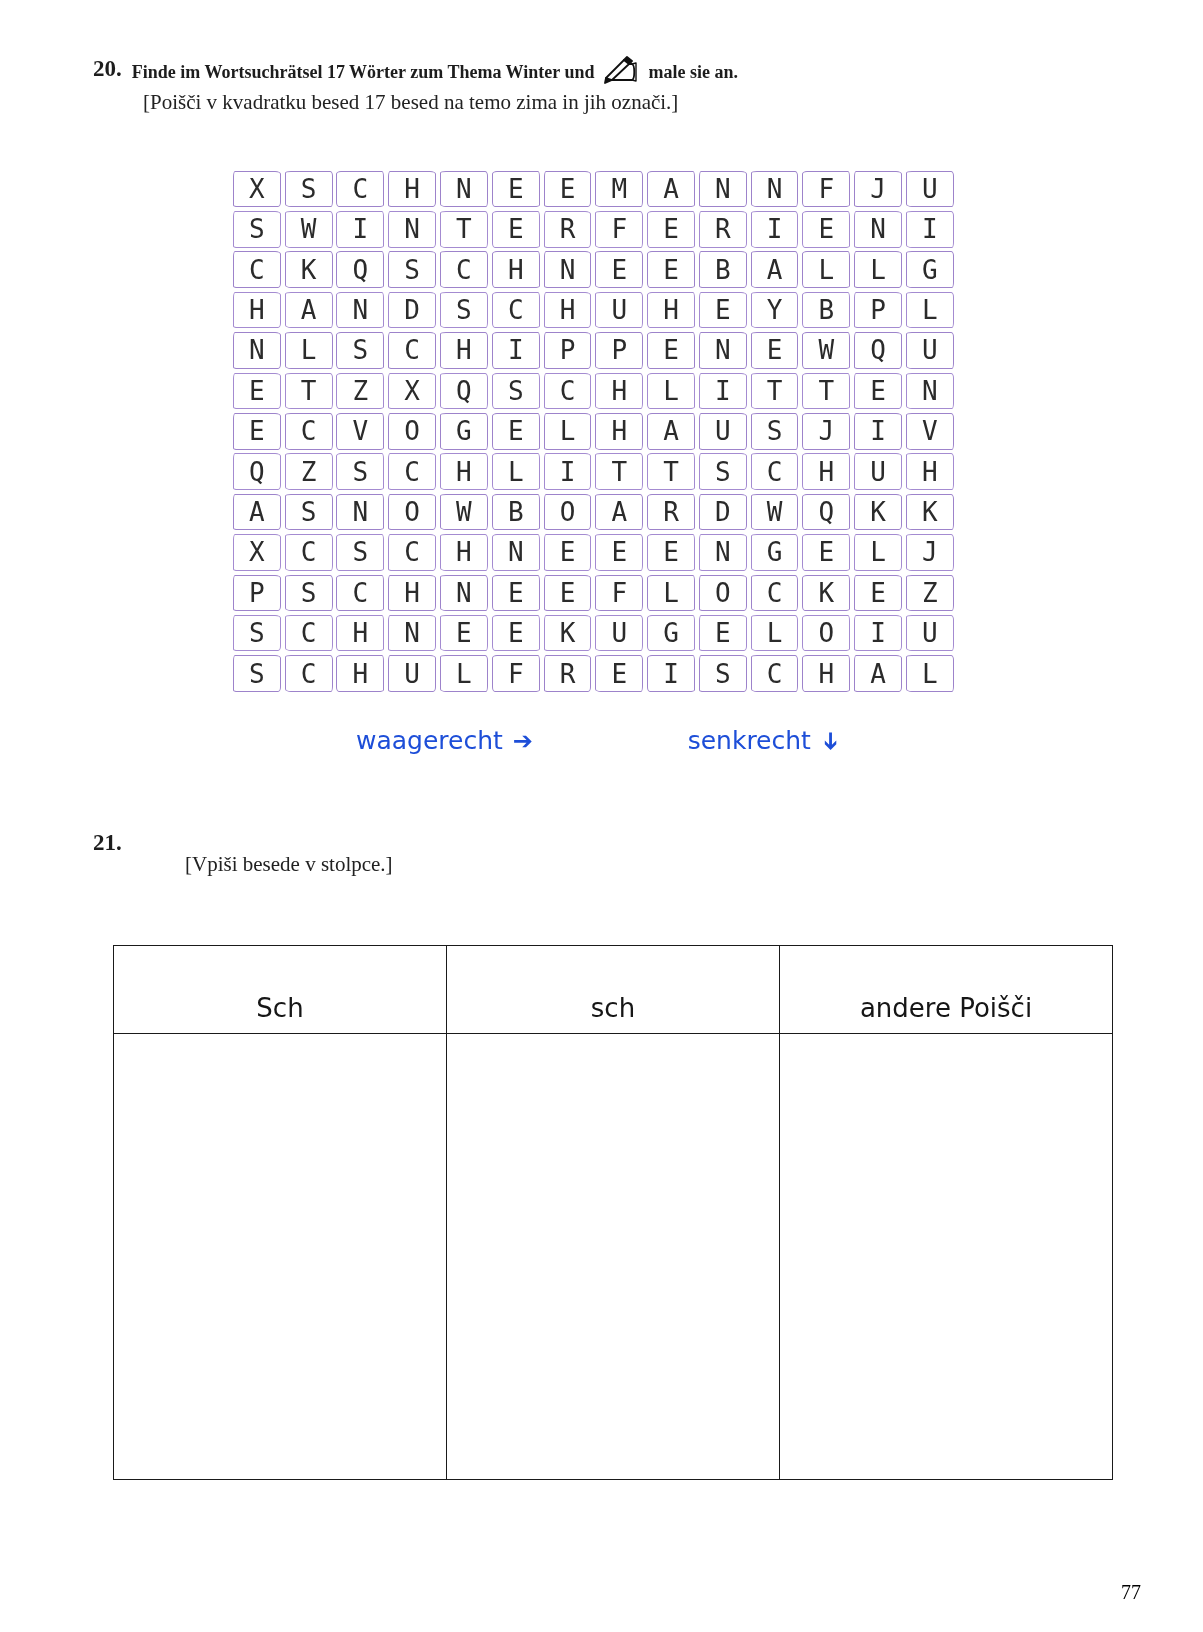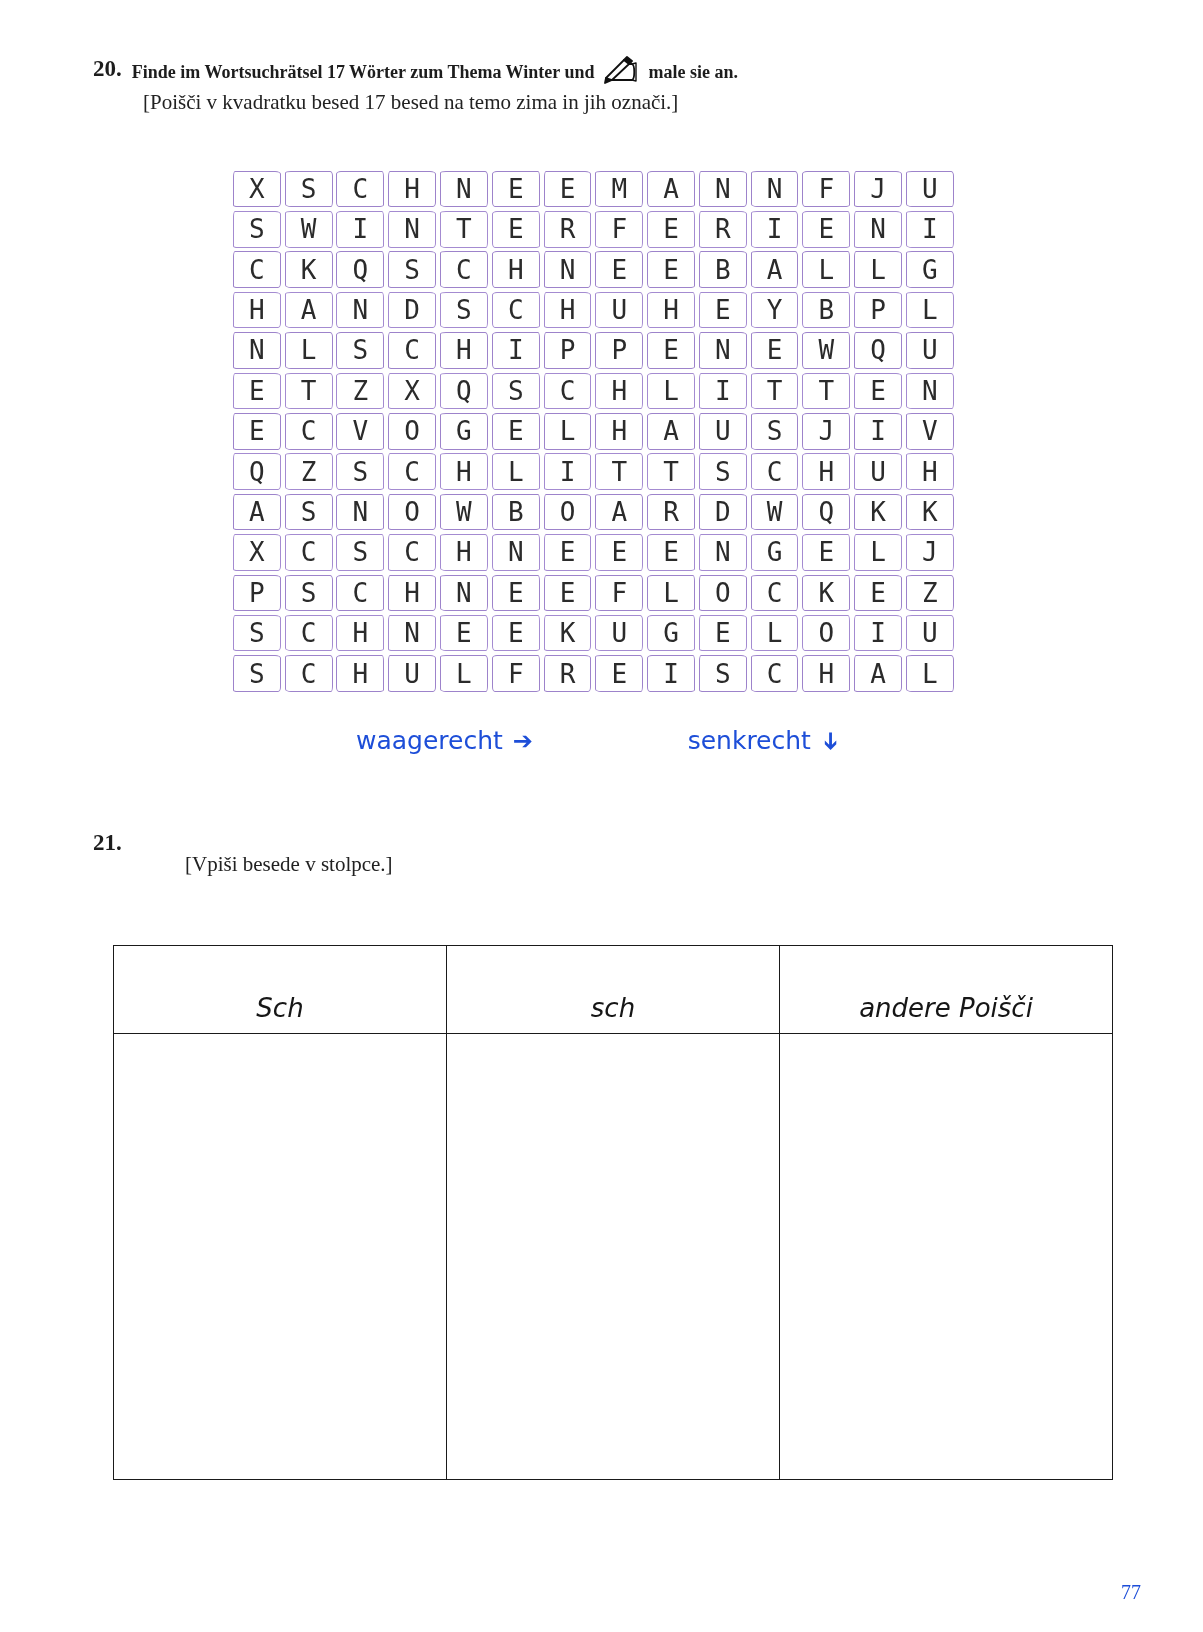--- a/index.html
+++ b/index.html
@@ -107,31 +107,30 @@
   .sort-row.head { flex: 0 0 88px; border-bottom: 1.5px solid #1a1a1a; }
   .sort-col {
     flex: 1 1 0;
     display: flex;
     align-items: flex-end;
     justify-content: center;
     padding-bottom: 10px;
     font-family: "DejaVu Sans", "Liberation Sans", sans-serif;
     font-size: 26px;
     color: #161616;
-    font-style: italic;
   }
   .sort-col + .sort-col { border-left: 1.5px solid #1a1a1a; }
   .sort-row.body .sort-col { padding: 0; }
 
   
   .page-number {
     position: absolute;
     right: 62px; bottom: 28px;
     font-size: 20px;
-    color: #1d4ed8;
+    color: #000000;
   }
 
   .pencil-svg { display: block; }
 </style>
 </head>
 <body>
 
 <div class="ex-header ex20">
   <span class="ex-num">20.</span>
   <span class="ex-title"><span>Finde im Wortsuchrätsel 17 Wörter zum Thema Winter und</span><span class="inline-icon"><svg class="pencil-svg" width="38" height="28" viewBox="0 0 38 28">

